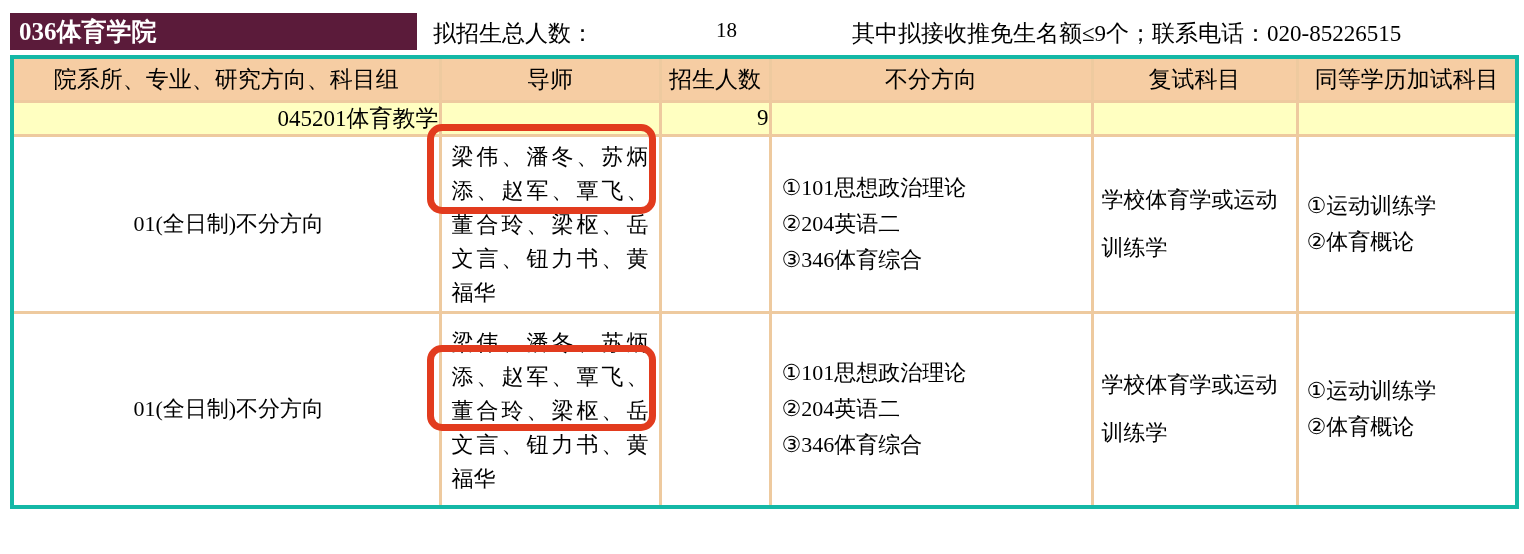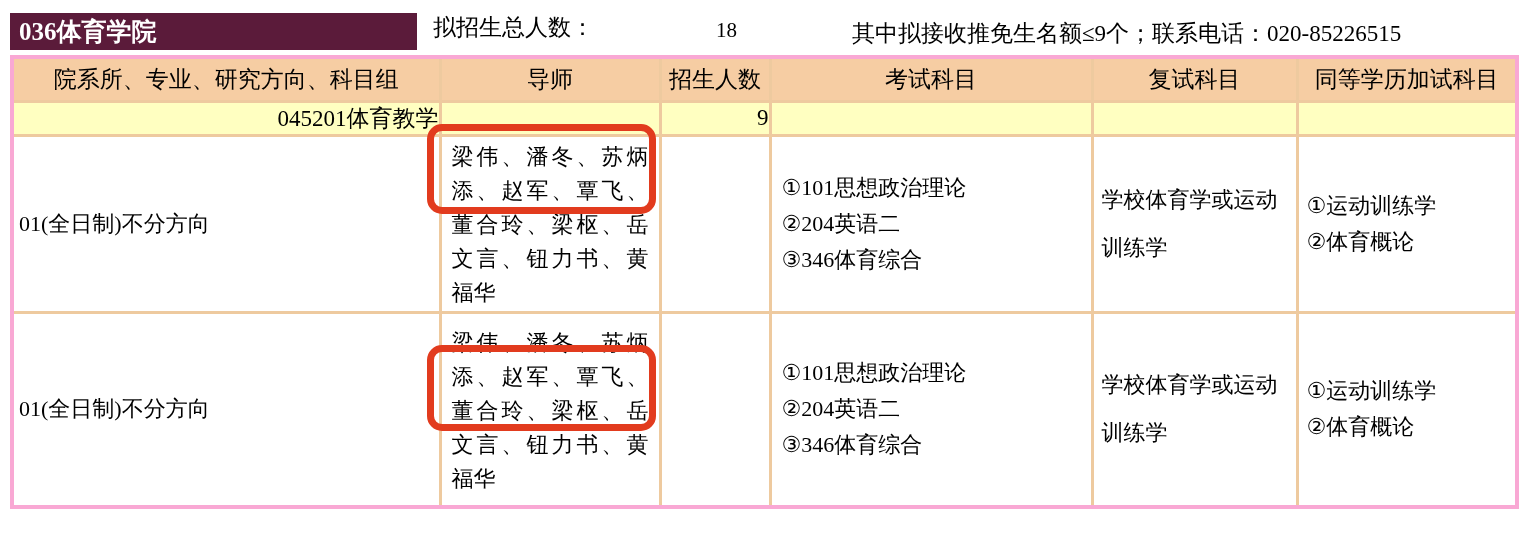--- a/index.html
+++ b/index.html
@@ -5,44 +5,44 @@
   html,body { margin:0; padding:0; background:#ffffff; }
   body { font-family:"Liberation Serif","DejaVu Serif","DejaVu Sans",serif; color:#000; }
   .page { position:relative; width:1524px; height:554px; background:#fff; overflow:hidden;border-radius:9px; }
 
   
   .banner {
     position:absolute; left:10px; top:13px; width:407px; height:37px;
     background:#5b1b3a; color:#ffffff; font-weight:bold; font-size:25px;
     line-height:37px; padding-left:9px; box-sizing:border-box; white-space:nowrap;
   }
-  .top-label { position:absolute; left:433px; top:12px; font-size:23px; white-space:nowrap; }
+  .top-label { position:absolute; left:433px; top:18px; font-size:23px; white-space:nowrap; }
   .top-value { position:absolute; left:716px; top:18px; font-size:21px; white-space:nowrap; }
   .top-note  { position:absolute; left:852px; top:18px; font-size:23px; white-space:nowrap; }
 
   
   table.adm {
     position:absolute; left:10px; top:55px; width:1505px;
     border-collapse:collapse; table-layout:fixed;
-    border:4px solid #f9a8d4;
+    border:4px solid #14b8a6;
   }
   table.adm th, table.adm td { border:3px solid #eeca9f; box-sizing:border-box; overflow:hidden; }
   tr.header-row th {
     background:#f6cda3; height:44px; font-size:23px; font-weight:normal;
     text-align:center; vertical-align:middle; padding:0;
   }
   tr.program-row td {
     background:#ffffc1; height:32px; font-size:23px; text-align:right;
     vertical-align:middle; padding:0;
   }
   tr.detail-row td { background:#ffffff; font-size:22px; vertical-align:middle; }
   tr.detail-row.r1 td { height:177px; }
   tr.detail-row.r2 td { height:195px; }
 
-  td.cell-direction { text-align:left; padding:0 0 0 5px; }
+  td.cell-direction { text-align:center; padding:0 0 0 5px; }
   td.cell-tutors {
     vertical-align:top; padding:3px 10px 0 10px;
     text-align:justify; text-justify:inter-character; line-height:34px;
   }
   td.cell-exams { padding-left:10px; }
   td.cell-exams div { line-height:36px; text-align:left; }
   td.cell-retest { padding:0 4px 0 8px; line-height:48px; text-align:left; }
   td.cell-extra { padding-left:8px; }
   td.cell-extra div { line-height:36px; text-align:left; }
 
@@ -71,21 +71,21 @@
         <col style="width:110px">
       <col style="width:322px">
         <col style="width:205px">
         <col style="width:220px">
     </colgroup>
     <thead>
       <tr class="header-row">
         <th>院系所、专业、研究方向、科目组</th>
         <th>导师</th>
         <th>招生人数</th>
-        <th>考试科目</th>
+        <th>不分方向</th>
         <th>复试科目</th>
         <th>同等学历加试科目</th>
       </tr>
     </thead>
     <tbody>
 
       <tr class="program-row">
         <td>045201体育教学</td>
         <td></td>
         <td>9</td>

